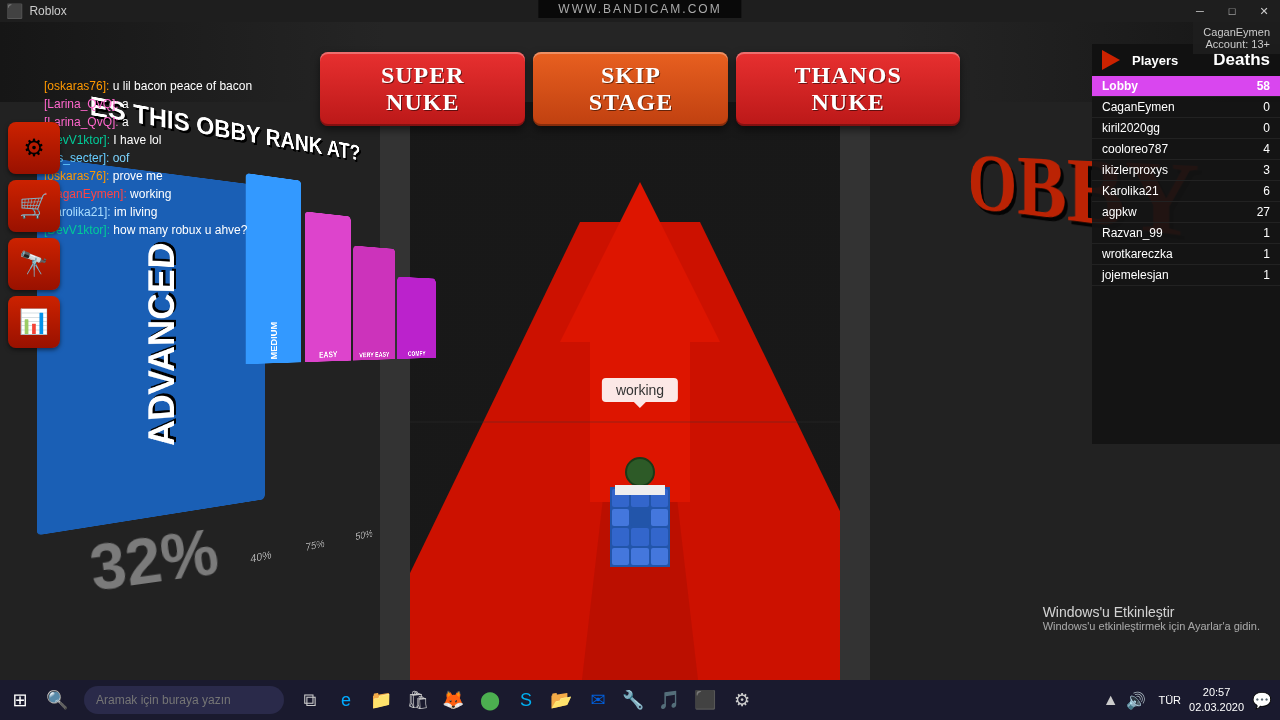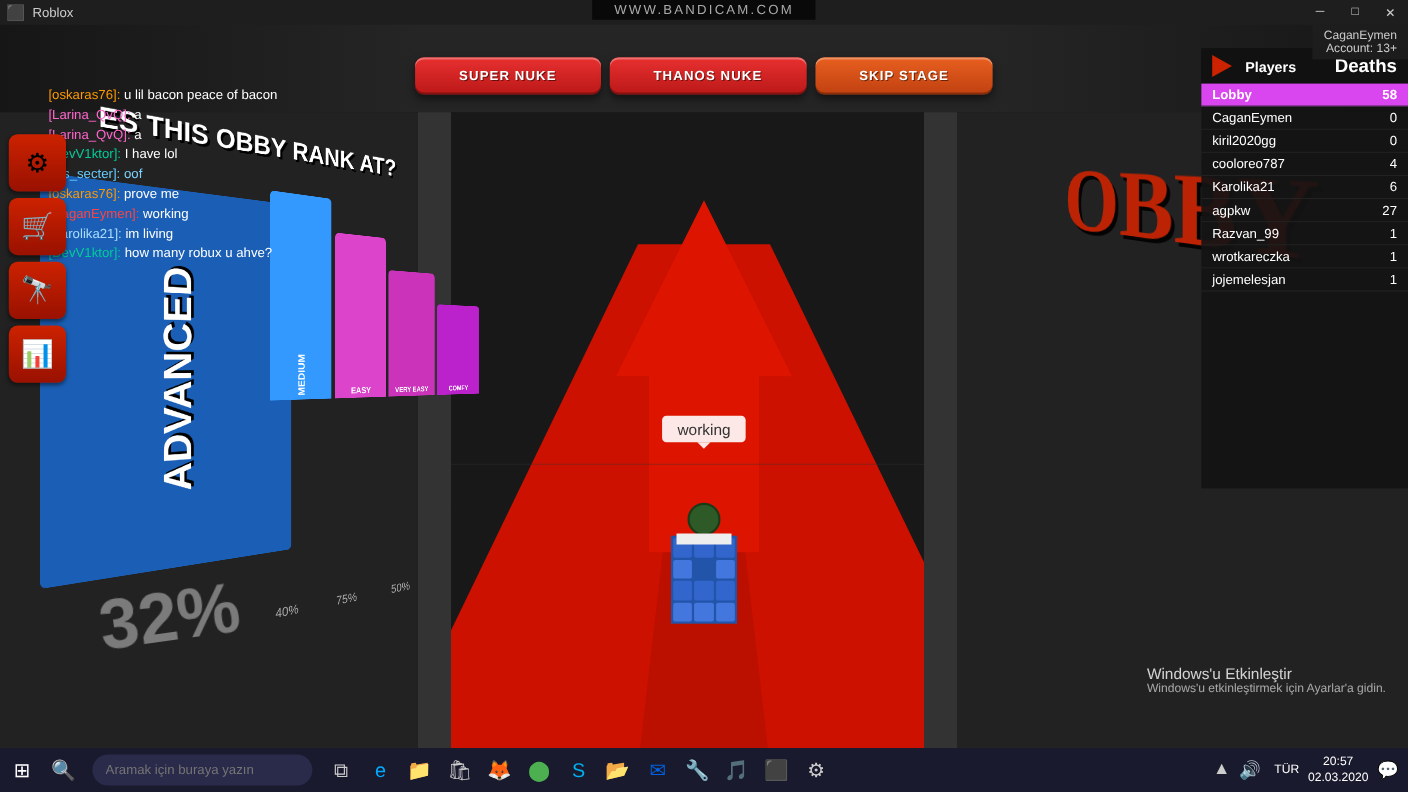--- a/index.html
+++ b/index.html
@@ -51,22 +51,22 @@
       border-left: 6px solid transparent; border-right: 6px solid transparent;
       border-top: 6px solid rgba(255,255,255,0.9);
     }
 
     
     #top-buttons {
       position: absolute; top: 30px; left: 50%; transform: translateX(-50%);
       display: flex; gap: 8px; z-index: 20;
     }
     .game-btn {
-      padding: 10px 40px; font-size: 12px; font-weight: 900;
-      font-family: Liberation Sans, sans-serif;
+      padding: 10px 40px; font-size: 24px; font-weight: 900;
+      font-family: Liberation Serif, serif;
       border: none; border-radius: 8px; cursor: pointer;
       text-shadow: 1px 1px 0 rgba(0,0,0,0.5);
       box-shadow: 0 4px 8px rgba(0,0,0,0.5), inset 0 2px 0 rgba(255,255,255,0.3), inset 0 -2px 0 rgba(0,0,0,0.3);
       color: #fff; letter-spacing: 1px;
     }
     .btn-red { background: linear-gradient(180deg, #e83030 0%, #bb1818 100%); }
     .btn-orange { background: linear-gradient(180deg, #e86020 0%, #c04010 100%); }
 
     
     #left-sidebar {
@@ -269,22 +269,22 @@
 
   <div id="left-sidebar">
     <div class="sidebar-icon">⚙</div>
     <div class="sidebar-icon">🛒</div>
     <div class="sidebar-icon">🔭</div>
     <div class="sidebar-icon">📊</div>
   </div>
 
   <div id="top-buttons">
     <button class="game-btn btn-red">SUPER NUKE</button>
+    <button class="game-btn btn-orange">SKIP STAGE</button>
     <button class="game-btn btn-red">THANOS NUKE</button>
-    <button class="game-btn btn-orange">SKIP STAGE</button>
   </div>
 
   <div id="character">
 
     <div style="position:absolute; bottom:80px; left:50%; transform:translateX(-50%); width:30px; height:30px; background:#2d5a27; border-radius:50%; border:2px solid #1a3a18;"></div>
     <div style="position:absolute; bottom:0; left:50%; transform:translateX(-50%); width:60px; height:80px; background:#2255aa; display:grid; grid-template-columns: repeat(3, 1fr); grid-template-rows: repeat(4, 1fr); gap:2px; padding:2px;">
       <div style="background:#3366cc; border-radius:2px;"></div>
         <div style="background:#3366cc; border-radius:2px;"></div>
         <div style="background:#3366cc; border-radius:2px;"></div>
       <div style="background:#4477dd; border-radius:2px;"></div>
@@ -319,20 +319,24 @@
         <span class="panel-row-name">CaganEymen</span>
         <span class="panel-row-deaths">0</span>
       </div>
     <div class="panel-row">
         <span class="panel-row-name">kiril2020gg</span>
         <span class="panel-row-deaths">0</span>
       </div>
     <div class="panel-row">
         <span class="panel-row-name">cooloreo787</span>
         <span class="panel-row-deaths">4</span>
+      </div>
+    <div class="panel-row">
+        <span class="panel-row-name">ikizlerproxys</span>
+        <span class="panel-row-deaths">3</span>
       </div>
     <div class="panel-row">
         <span class="panel-row-name">Karolika21</span>
         <span class="panel-row-deaths">6</span>
       </div>
     <div class="panel-row">
         <span class="panel-row-name">agpkw</span>
         <span class="panel-row-deaths">27</span>
       </div>
     <div class="panel-row">

